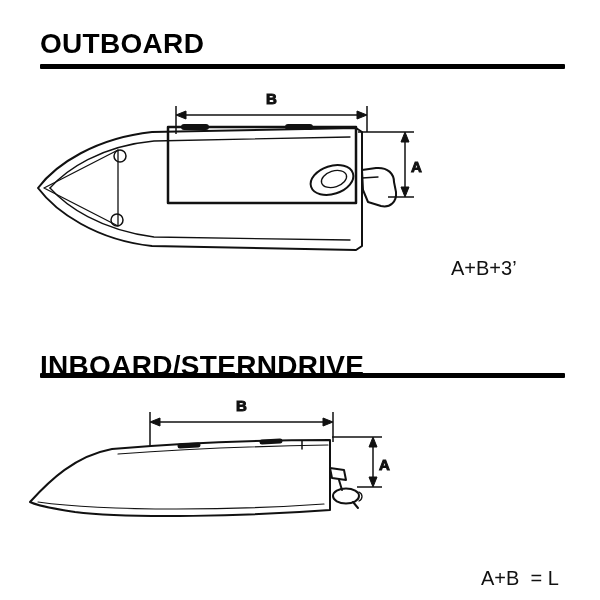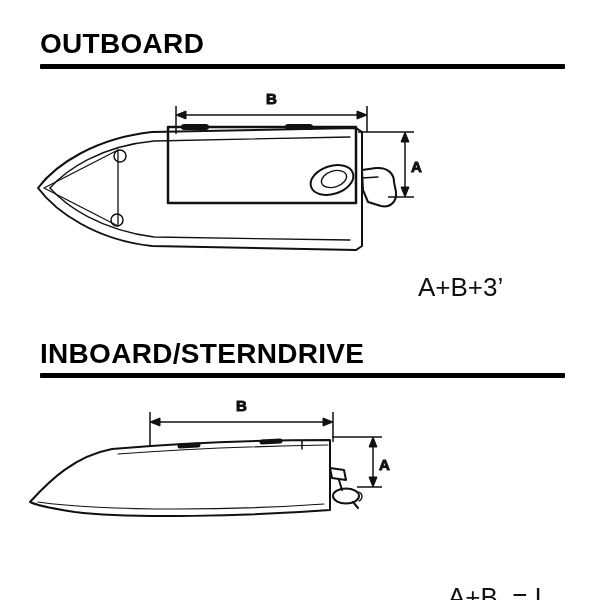--- a/index.html
+++ b/index.html
@@ -16,24 +16,25 @@
     font-family:"Liberation Sans", sans-serif;
     font-size:28px;
     font-weight:800;
     letter-spacing:.3px;
     color:#000;
     line-height:1;
     white-space:nowrap;
   }
   .rule { height:5px; background:#000; border-radius:1px; }
   .formula {
-    font-size:26px;
+    font-size:20px;
     color:#111;
     line-height:1.25;
     white-space:pre;
+    margin-left:33px;
   }
   svg.diagram { position:absolute; left:0; overflow:visible; }
   .dim-label {
     font-family:"Liberation Sans", sans-serif;
     font-size:15px;
     font-weight:700;
   }
 </style>
 </head>
 <body>
@@ -76,21 +77,21 @@
     <polygon points="405,50 401,60 409,60"></polygon>
     <polygon points="405,115 401,105 409,105"></polygon>
     <text class="dim-label" x="411" y="90">A</text>
   </g>
 </svg>
 
 <div class="formula abs" style="left:418px; top:206px;">
   <div>A+B+3’</div>
 </div>
 
-<h1 class="sec-title abs" style="left:40px; top:340px;">INBOARD/STERNDRIVE</h1>
+<h1 class="sec-title abs" style="left:40px; top:352px;">INBOARD/STERNDRIVE</h1>
 
 <div class="rule abs" style="left:40px; top:373px; width:525px;"></div>
 
 <svg class="diagram" style="top:392px;" width="600" height="180" viewBox="0 0 600 180">
 
   <g stroke="#111" fill="none" stroke-width="2" stroke-linejoin="round" stroke-linecap="round">
     <path d="M30,110 C50,88 75,64 112,57 C180,51 265,48 330,48 L330,118 C250,124 130,127 75,120 C55,117 38,114 30,110 Z"></path>
     <path stroke-width="1.2" d="M38,110 C110,120 240,118 324,112"></path>
     <path stroke-width="1.2" d="M118,62 C185,57 268,54 328,53"></path>
     <line stroke-width="5" x1="180" y1="54" x2="198" y2="53"></line>

